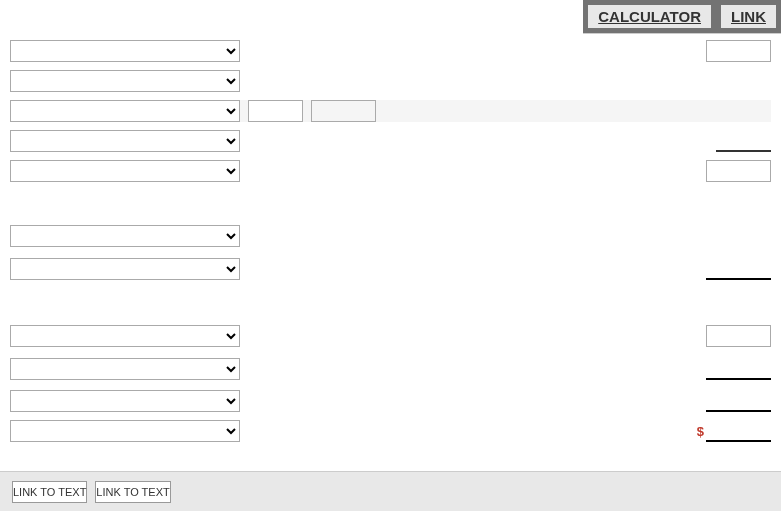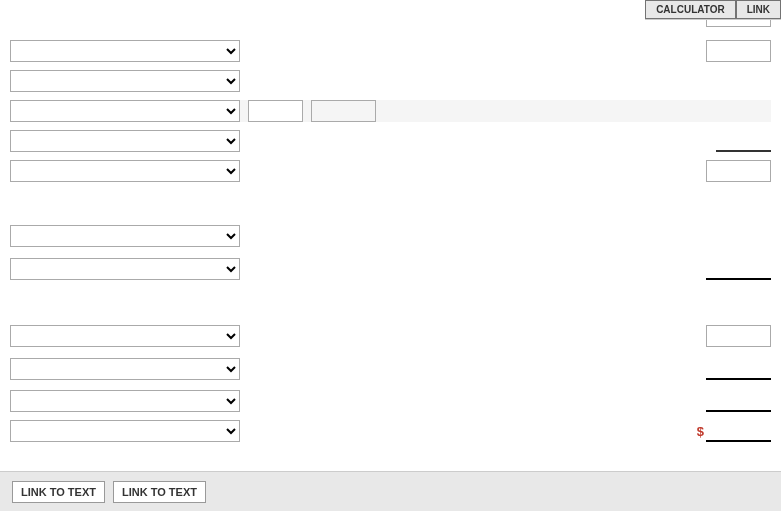--- a/index.html
+++ b/index.html
@@ -23,26 +23,27 @@
       right: 0;
       display: flex;
       gap: 0;
       background: #f0f0f0;
       border-bottom: 1px solid #ccc;
       z-index: 10;
     }
 
     .top-bar button {
       padding: 3px 10px;
-      font-size: 10px;
+      font-size: 15px;
       background: #e8e8e8;
-      border: 1px solid #737373;
+      border: 5px solid #737373;
       cursor: pointer;
       font-weight: bold;
       color: #333;
+      text-decoration: underline;
     }
 
     .main-content {
       position: absolute;
       top: 0;
       left: 0;
       right: 0;
       bottom: 40px;
       background: white;
       padding: 8px 10px;
@@ -121,23 +122,23 @@
       height: 40px;
       background: #e8e8e8;
       border-top: 1px solid #ccc;
       display: flex;
       align-items: center;
       padding: 0 12px;
       gap: 8px;
     }
 
     .link-btn {
-      padding: 4px 8px;
+      padding: 4px 0;
       font-size: 11px;
-      font-weight: bold;
+      font-weight: normal;
       background: white;
       border: 1px solid #999;
       cursor: pointer;
       color: #333;
       text-transform: uppercase;
     }
 
     .input-dollar-wrap {
       display: flex;
       align-items: center;

